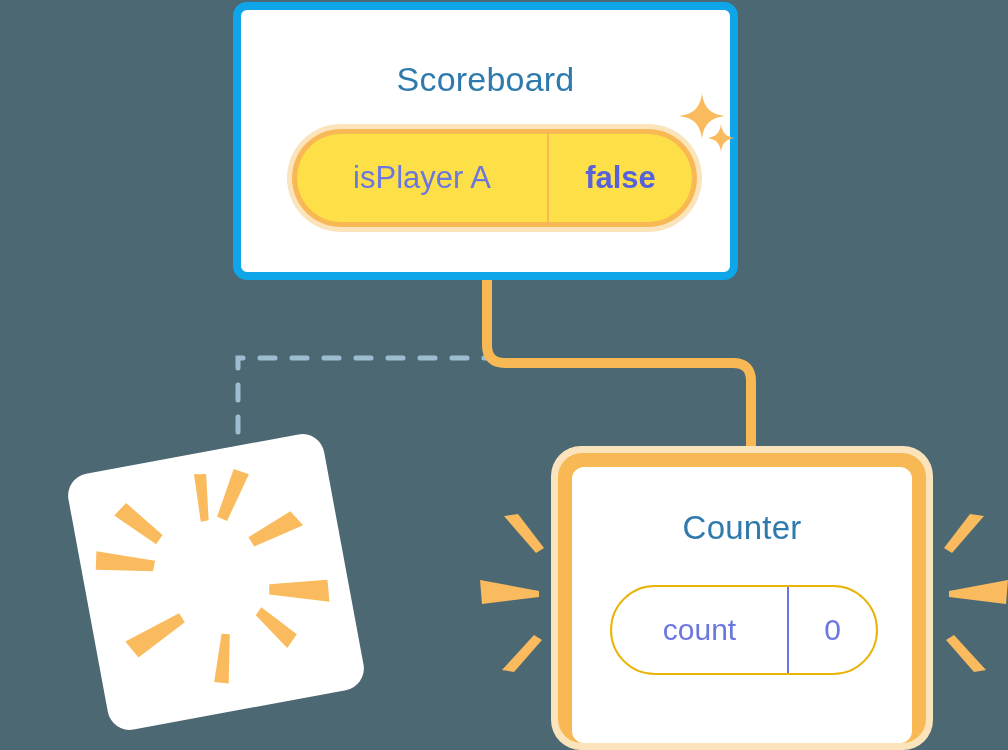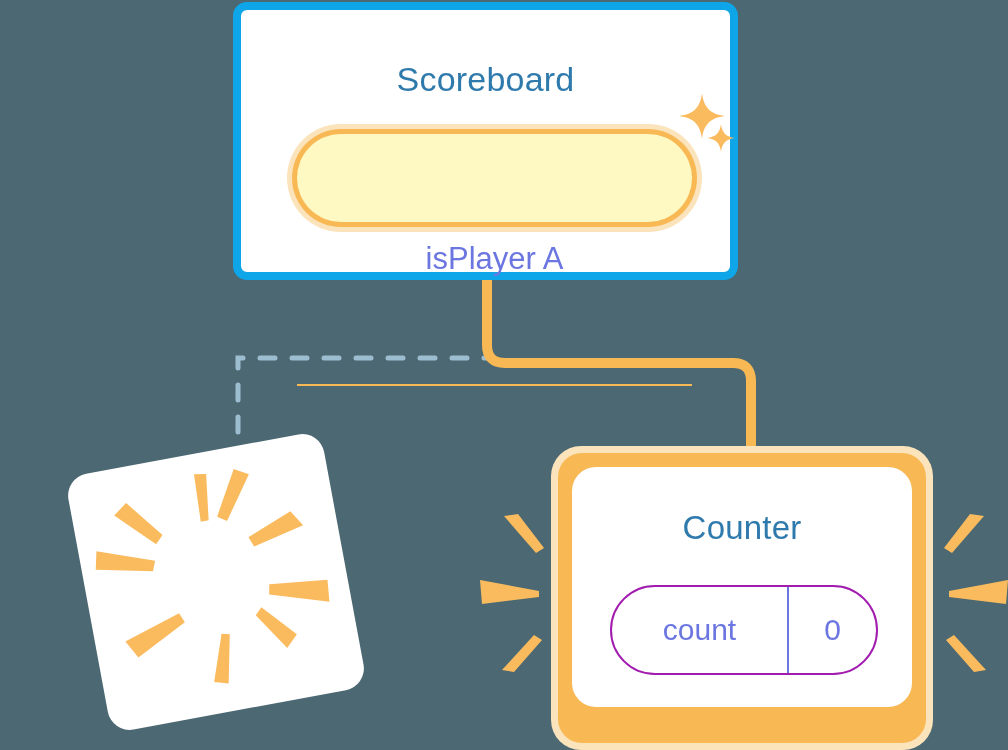--- a/index.html
+++ b/index.html
@@ -84,24 +84,23 @@
     border-radius: 49px;
     background: #f8b955;
   }
   .pill-inner {
     position: absolute;
     left: 10px;
     top: 10px;
     right: 10px;
     bottom: 10px;
     border-radius: 44px;
-    background: #fef9c3;
+    background: #fde047;
     display: flex;
     align-items: stretch;
-    flex-direction: column;
   }
   .pill-key {
     flex: 0 0 250px;
     display: flex;
     align-items: center;
     justify-content: center;
     color: #6b76e0;
     font-size: 31px;
     font-weight: 400;
   }
@@ -148,38 +147,38 @@
     height: 290px;
     border-radius: 24px;
     background: #f8b955;
     z-index: 4;
   }
   .card-counter {
     position: absolute;
     left: 572px;
     top: 467px;
     width: 340px;
-    height: 240px;
+    height: 276px;
     background: #ffffff;
-    border-radius: 24px;
+    border-radius: 12px;
     z-index: 5;
   }
   .card-counter .card-title {
     margin-top: 44px;
     font-size: 33px;
   }
 
   
   .pill-plain {
     position: absolute;
     left: 38px;
     top: 118px;
     width: 268px;
     height: 90px;
-    border: 2px solid #a21caf;
+    border: 2px solid #eab308;
     border-radius: 45px;
     box-sizing: border-box;
     background: #ffffff;
     display: flex;
     align-items: stretch;
     overflow: hidden;
   }
   .pill-plain-key {
     flex: 0 0 175px;
     display: flex;
@@ -240,20 +239,21 @@
 
   <div class="card-scoreboard">
     <div class="card-title">Scoreboard</div>
 
     <div class="pill-wrap">
       <div class="pill-glow"></div>
       <div class="pill-hot"></div>
       <div class="pill-inner">
         <div class="pill-key">isPlayer A</div>
         <div class="pill-sep-hot"></div>
+        <div class="pill-val">false</div>
       </div>
     </div>
   </div>
 
   <svg class="sparkle sparkle-big" width="46" height="46" viewBox="0 0 100 100" xmlns="http://www.w3.org/2000/svg">
     <path d="M50 0 C54 32 68 46 100 50 C68 54 54 68 50 100 C46 68 32 54 0 50 C32 46 46 32 50 0 Z"></path>
   </svg>
   <svg class="sparkle sparkle-small" width="28" height="28" viewBox="0 0 100 100" xmlns="http://www.w3.org/2000/svg">
     <path d="M50 0 C54 32 68 46 100 50 C68 54 54 68 50 100 C46 68 32 54 0 50 C32 46 46 32 50 0 Z"></path>
   </svg>

